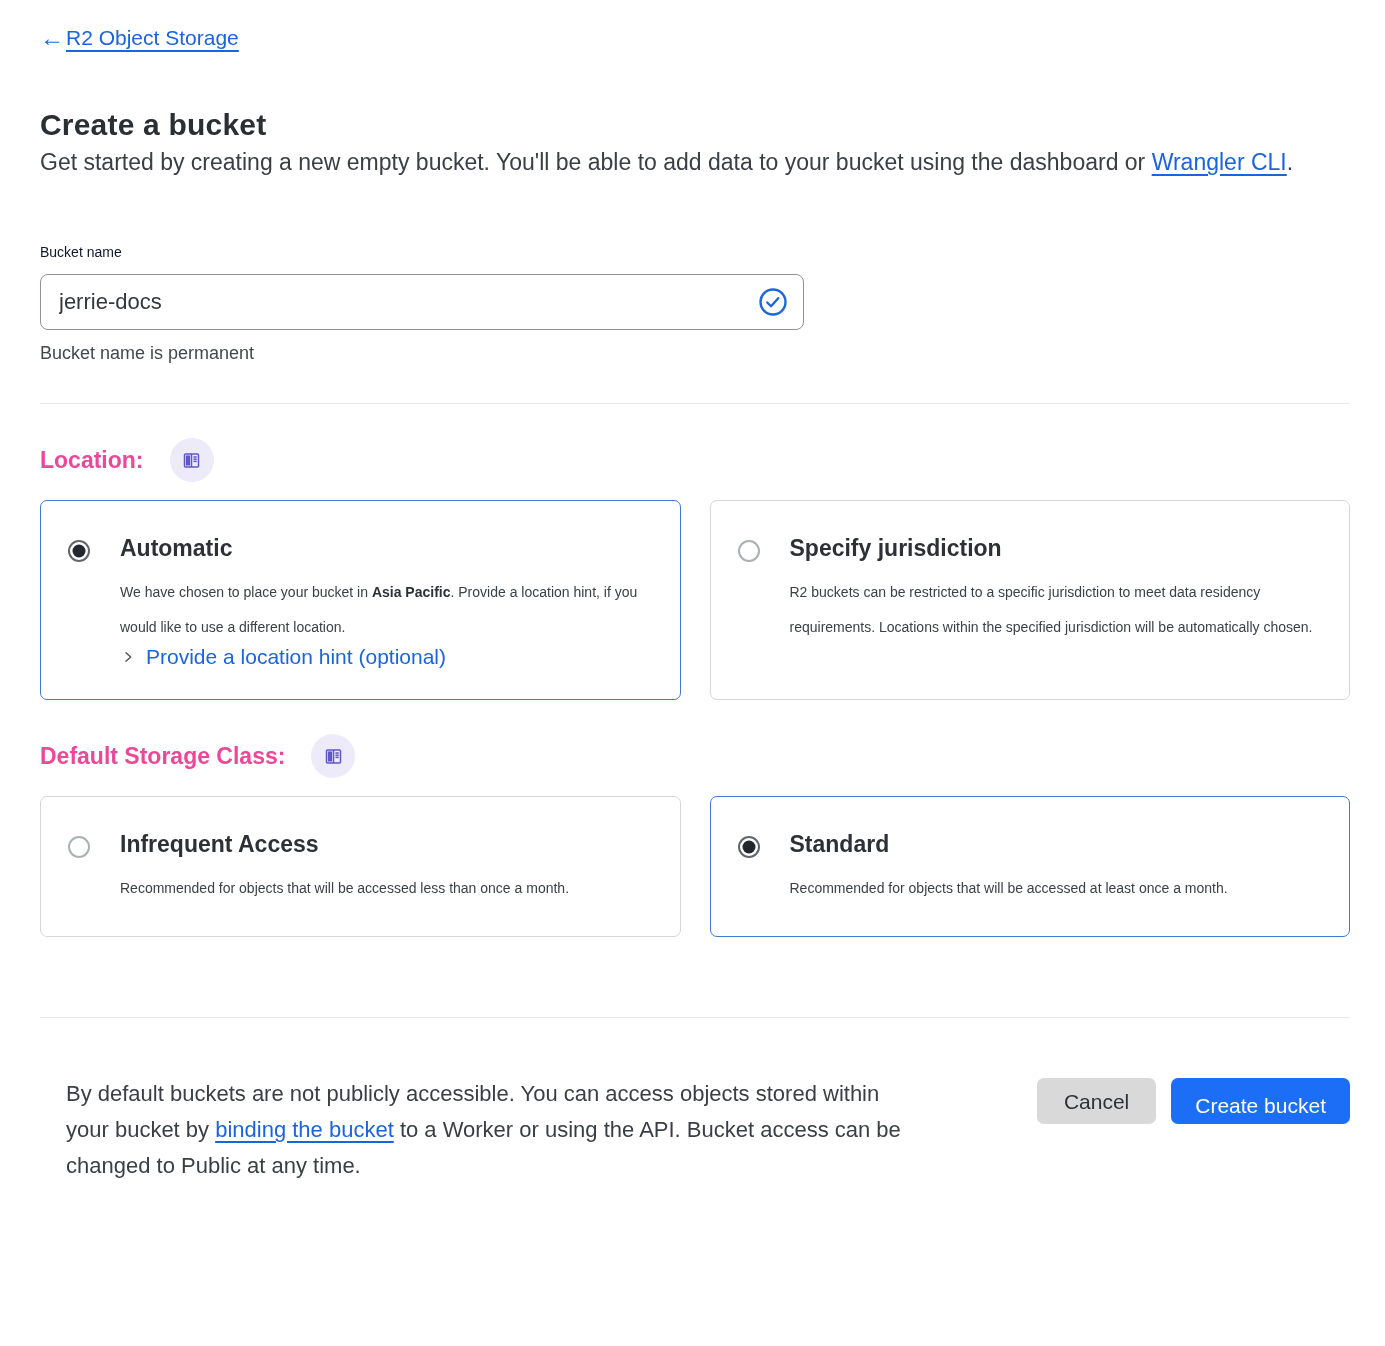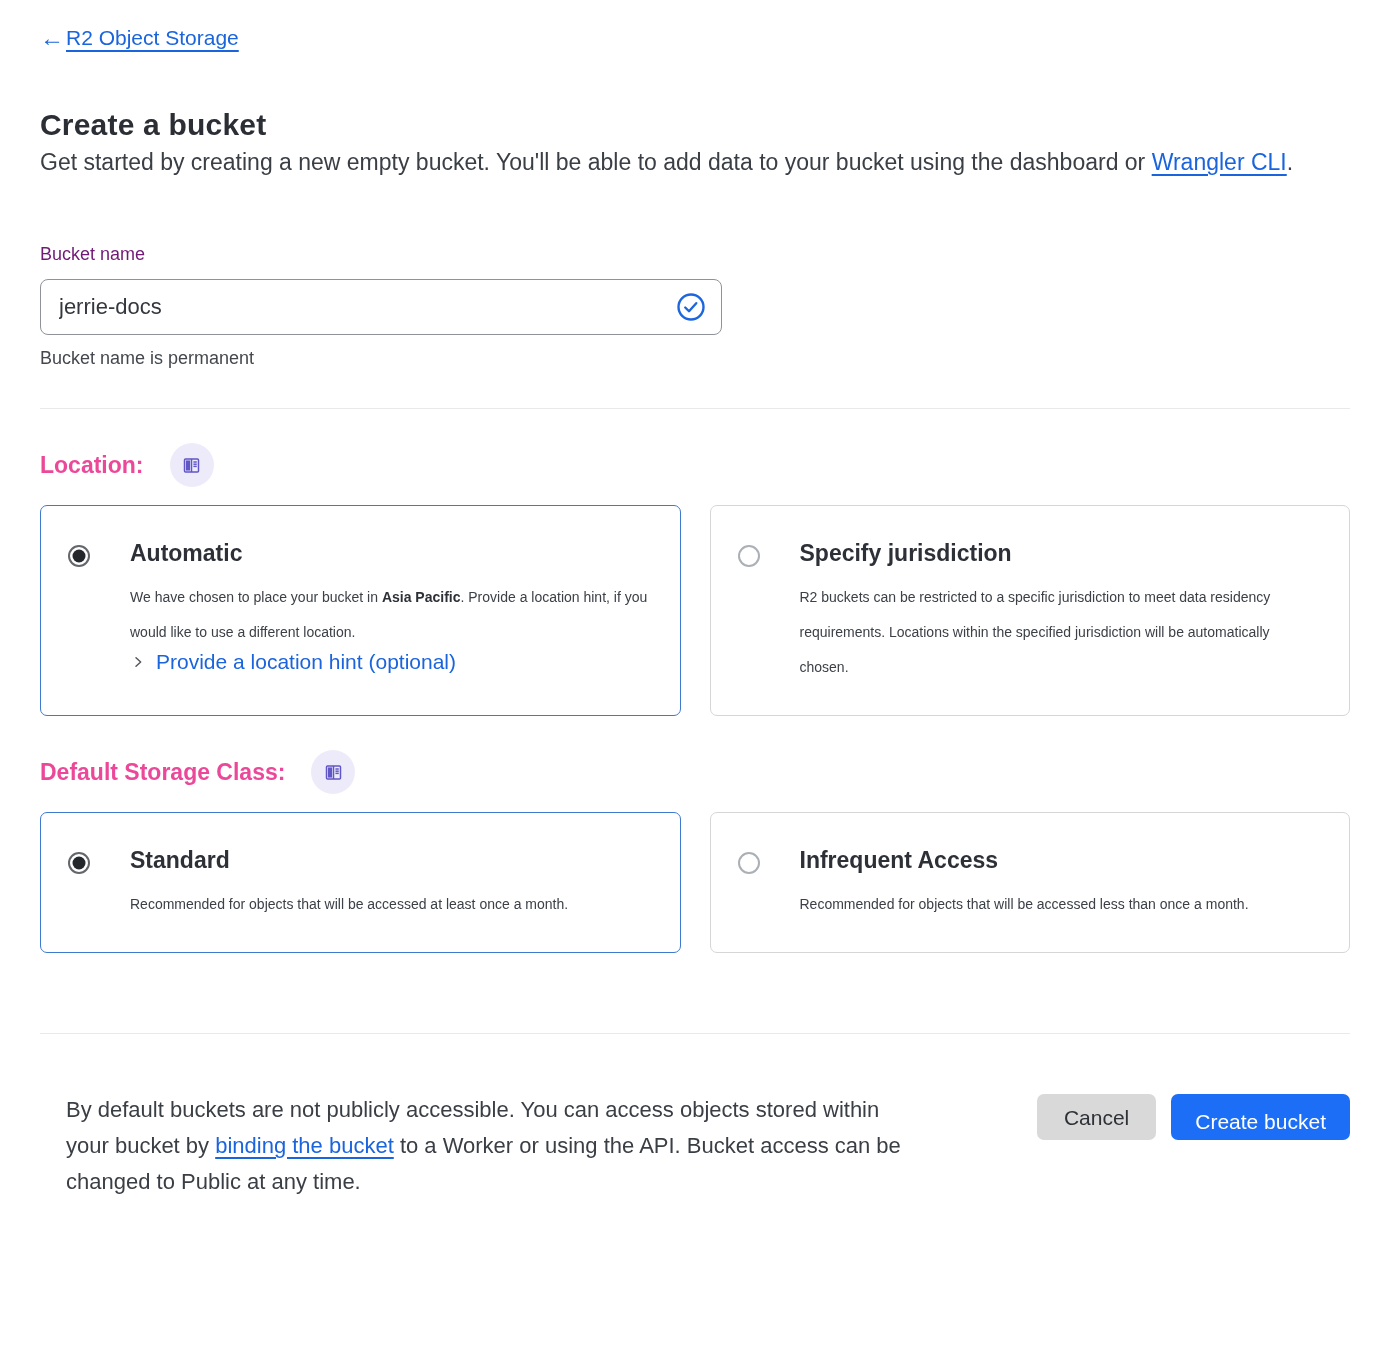--- a/index.html
+++ b/index.html
@@ -37,27 +37,27 @@
     font-size: 23px;
     line-height: 40px;
     color: #3a3e45;
     max-width: 1312px;
   }
   .link-blue { color: #1a64dd; text-decoration: underline; text-underline-offset: 4px; }
 
   
   .field-label {
     margin-top: 62px;
-    font-size: 18px;
-    color: #701a75;
+    font-size: 14px;
+    color: #0f172a;
     font-weight: 500;
   }
   .input-wrap {
     position: relative;
-    width: 682px;
+    width: 764px;
     margin-top: 14px;
   }
   .input-wrap input {
     width: 100%;
     height: 56px;
     border: 1px solid #8f9399;
     border-radius: 8px;
     font-size: 22px;
     color: #34383e;
     padding: 0 56px 0 18px;
@@ -112,21 +112,21 @@
     display: grid;
     grid-template-columns: 1fr 1fr;
     gap: 29px;
     margin-top: 18px;
   }
   .option-card {
     border: 1px solid #d6d6d7;
     border-radius: 7px;
     padding: 34px 30px 30px 27px;
     display: flex;
-    gap: 40px;
+    gap: 30px;
     background: #fff;
     cursor: pointer;
   }
   .option-card.selected { border-color: #3f7ace; }
   .radio {
     flex: 0 0 auto;
     width: 22px;
     height: 22px;
     border-radius: 50%;
     border: 2px solid #aab0b6;
@@ -286,33 +286,33 @@
       <rect x="5.6" y="6.2" width="4.8" height="11.6" fill="#6156c8" stroke="none"></rect>
       <line x1="14.2" y1="8" x2="18" y2="8"></line>
       <line x1="14.2" y1="10.5" x2="18" y2="10.5"></line>
       <line x1="14.2" y1="13" x2="18" y2="13"></line>
     </svg>
   </span>
 </div>
 
 <div class="cards-row">
 
+  <div class="option-card">
+    <span class="radio"></span>
+    <div>
+      <div class="card-title">Infrequent Access</div>
+      <div class="card-desc">Recommended for objects that will be accessed less than once a month.</div>
+    </div>
+  </div>
+
   <div class="option-card selected">
     <span class="radio checked"></span>
     <div>
       <div class="card-title">Standard</div>
       <div class="card-desc">Recommended for objects that will be accessed at least once a month.</div>
-    </div>
-  </div>
-
-  <div class="option-card">
-    <span class="radio"></span>
-    <div>
-      <div class="card-title">Infrequent Access</div>
-      <div class="card-desc">Recommended for objects that will be accessed less than once a month.</div>
     </div>
   </div>
 </div>
 
 <hr class="divider" style="margin-top:80px;">
 
 
 <div class="footer">
   <p class="footer-note">
     <span>By default buckets are not publicly accessible. You can access objects stored within your bucket by </span><a class="link-blue">binding the bucket</a><span> to a Worker or using the API. Bucket access can be changed to Public at any time.</span>

